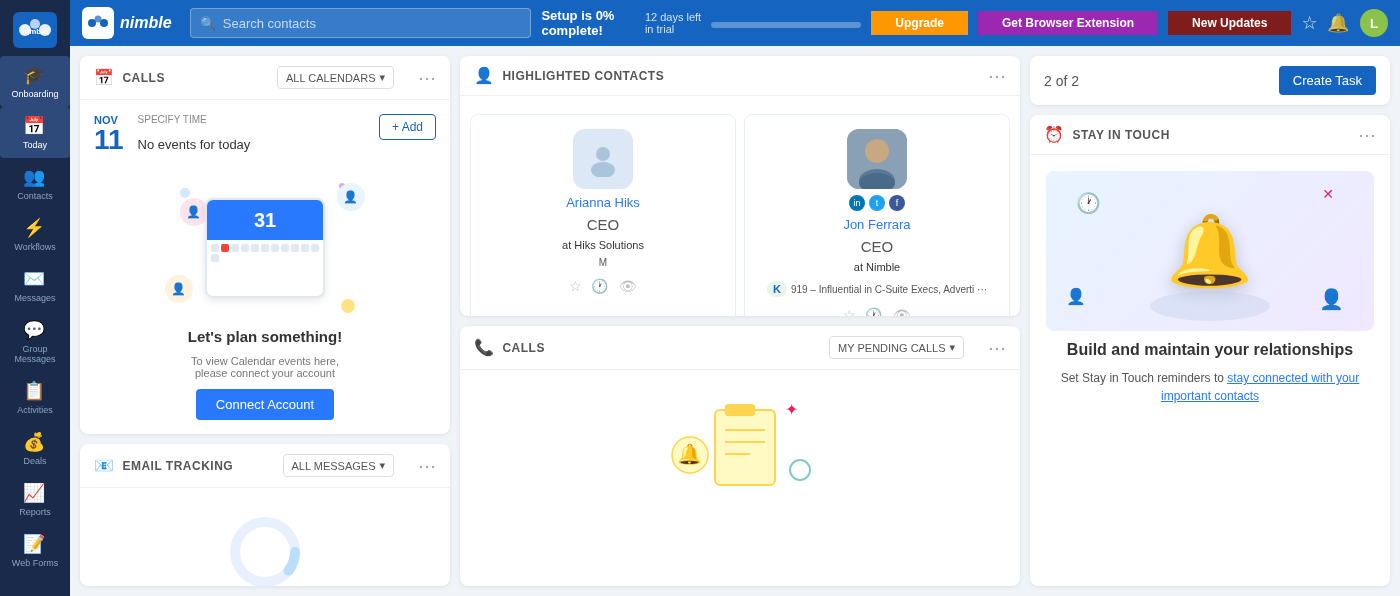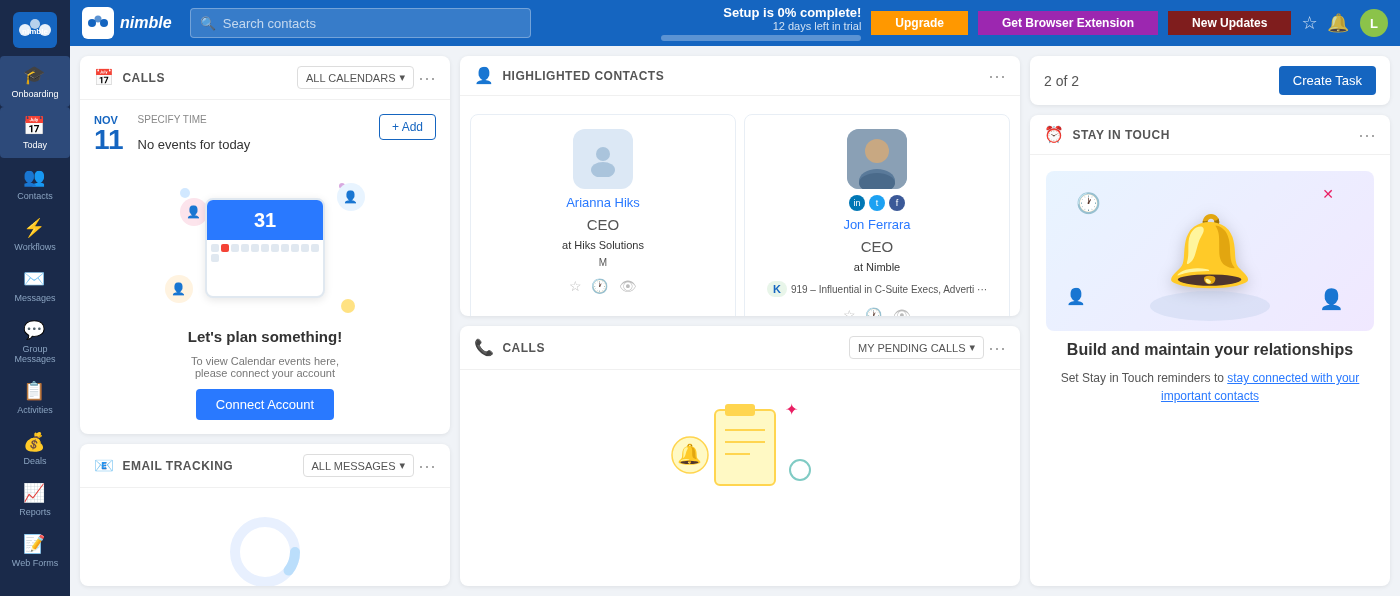--- a/index.html
+++ b/index.html
@@ -82,22 +82,22 @@
       align-items: center;
       padding: 0 10px;
       gap: 6px;
       color: rgba(255,255,255,0.7);
       font-size: 13px;
       height: 30px;
     }
     .setup-bar {
       flex: 1;
       display: flex;
-      flex-direction: column;
-      align-items: flex-end;
+      flex-direction: row;
+      align-items: center;
       justify-content: center;
       color: white;
       font-size: 12px;
     }
     .setup-bar .setup-title { font-weight: bold; font-size: 13px; }
     .progress-bar-container { width: 200px; height: 6px; background: rgba(255,255,255,0.3); border-radius: 3px; margin-top: 3px; }
     .progress-bar-fill { height: 100%; width: 0%; background: white; border-radius: 3px; }
     .topbar-btn {
       padding: 5px 24px;
       border-radius: 0;
@@ -147,21 +147,21 @@
     }
     .card-header-left {
       display: flex;
       align-items: center;
       gap: 8px;
       font-size: 12px;
       font-weight: 700;
       color: #555;
       letter-spacing: 0.5px;
     }
-    .card-header-right { display: flex; align-items: center; gap: 4px; }
+    .card-header-right { display: flex; align-items: center; gap: 24px; }
     .dropdown-btn {
       background: white;
       border: 1px solid #ddd;
       border-radius: 4px;
       padding: 4px 8px;
       font-size: 11px;
       cursor: pointer;
       display: flex; align-items: center; gap: 4px;
       color: #555;
     }

